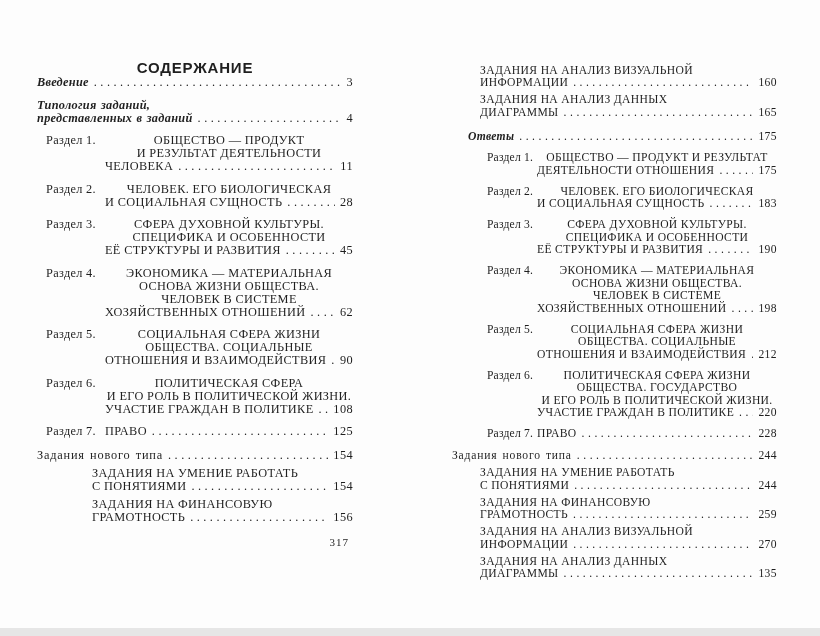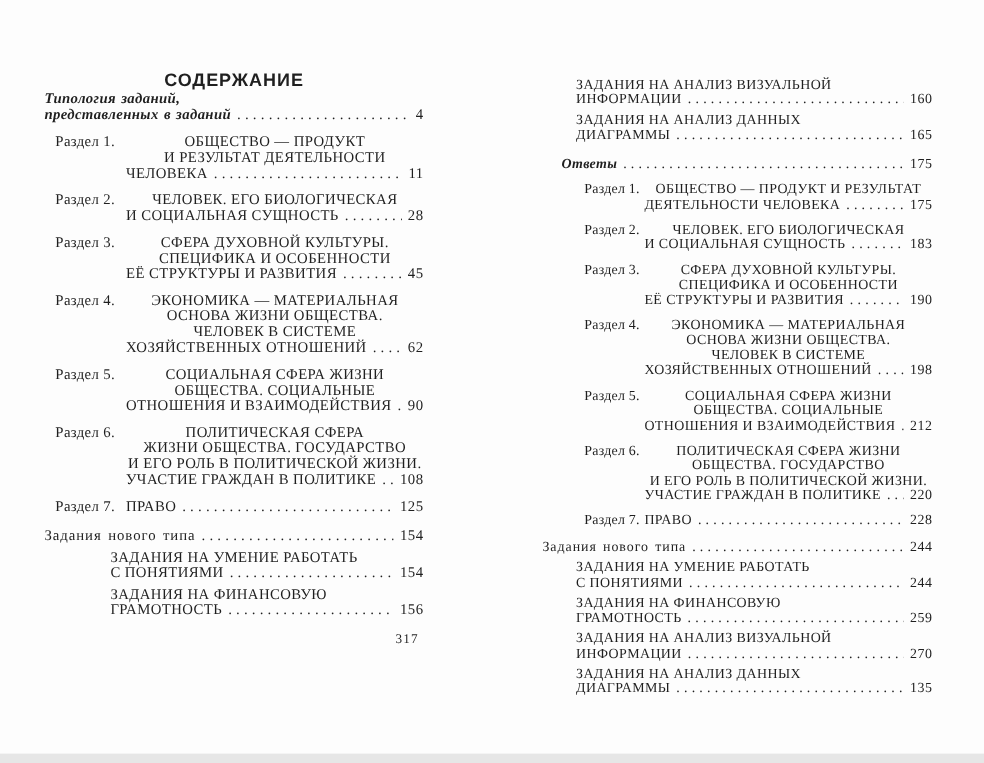--- a/index.html
+++ b/index.html
@@ -83,20 +83,27 @@
 </style>
 </head>
 <body style="background: rgb(253, 253, 253); color: rgb(31, 31, 31);">
 
 <div class="page">
 
   <div class="col left">
     <h1 class="heading">СОДЕРЖАНИЕ</h1>
     <div class="entries" id="left-entries">
         <div class="entry italic">
+          <div class="line leader">
+            <span class="txt">Введение</span>
+            <span class="dots"></span>
+            <span class="pg">3</span>
+          </div>
+        </div>
+        <div class="entry italic">
           <div class="line"><span class="txt">Типология заданий,</span></div>
           <div class="line leader">
             <span class="txt">представленных в заданий</span>
             <span class="dots"></span>
             <span class="pg">4</span>
           </div>
         </div>
         <div class="entry section">
           <span class="label">Раздел 1.</span>
           <div class="title">
@@ -154,21 +161,20 @@
               <span class="txt">ОТНОШЕНИЯ И ВЗАИМОДЕЙСТВИЯ</span>
               <span class="dots"></span>
               <span class="pg">90</span>
             </div>
           </div>
         </div>
         <div class="entry section">
           <span class="label">Раздел 6.</span>
           <div class="title">
             <div class="line"><span class="txt">ПОЛИТИЧЕСКАЯ СФЕРА</span></div>
-            <div class="line"><span class="txt">ЖИЗНИ ОБЩЕСТВА. ГОСУДАРСТВО</span></div>
             <div class="line"><span class="txt">И ЕГО РОЛЬ В ПОЛИТИЧЕСКОЙ ЖИЗНИ.</span></div>
             <div class="line leader">
               <span class="txt">УЧАСТИЕ ГРАЖДАН В ПОЛИТИКЕ</span>
               <span class="dots"></span>
               <span class="pg">108</span>
             </div>
           </div>
         </div>
         <div class="entry section">
           <span class="label">Раздел 7.</span>
@@ -230,21 +236,21 @@
             <span class="txt">Ответы</span>
             <span class="dots"></span>
             <span class="pg">175</span>
           </div>
         </div>
         <div class="entry section">
           <span class="label">Раздел 1.</span>
           <div class="title">
             <div class="line"><span class="txt">ОБЩЕСТВО — ПРОДУКТ И РЕЗУЛЬТАТ</span></div>
             <div class="line leader">
-              <span class="txt">ДЕЯТЕЛЬНОСТИ ЧЕЛОВЕКА</span>
+              <span class="txt">ДЕЯТЕЛЬНОСТИ ОТНОШЕНИЯ</span>
               <span class="dots"></span>
               <span class="pg">175</span>
             </div>
           </div>
         </div>
         <div class="entry section">
           <span class="label">Раздел 2.</span>
           <div class="title">
             <div class="line"><span class="txt">ЧЕЛОВЕК. ЕГО БИОЛОГИЧЕСКАЯ</span></div>
             <div class="line leader">

